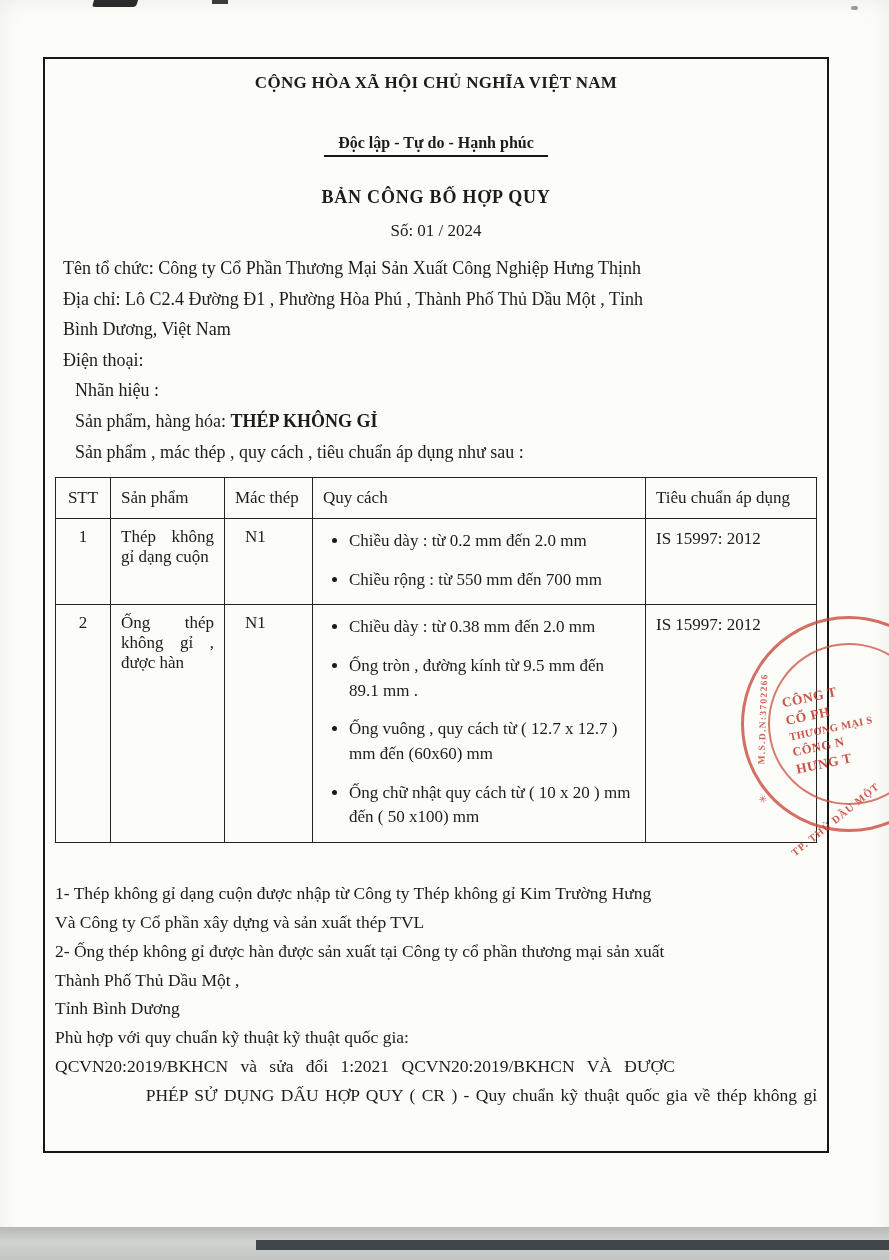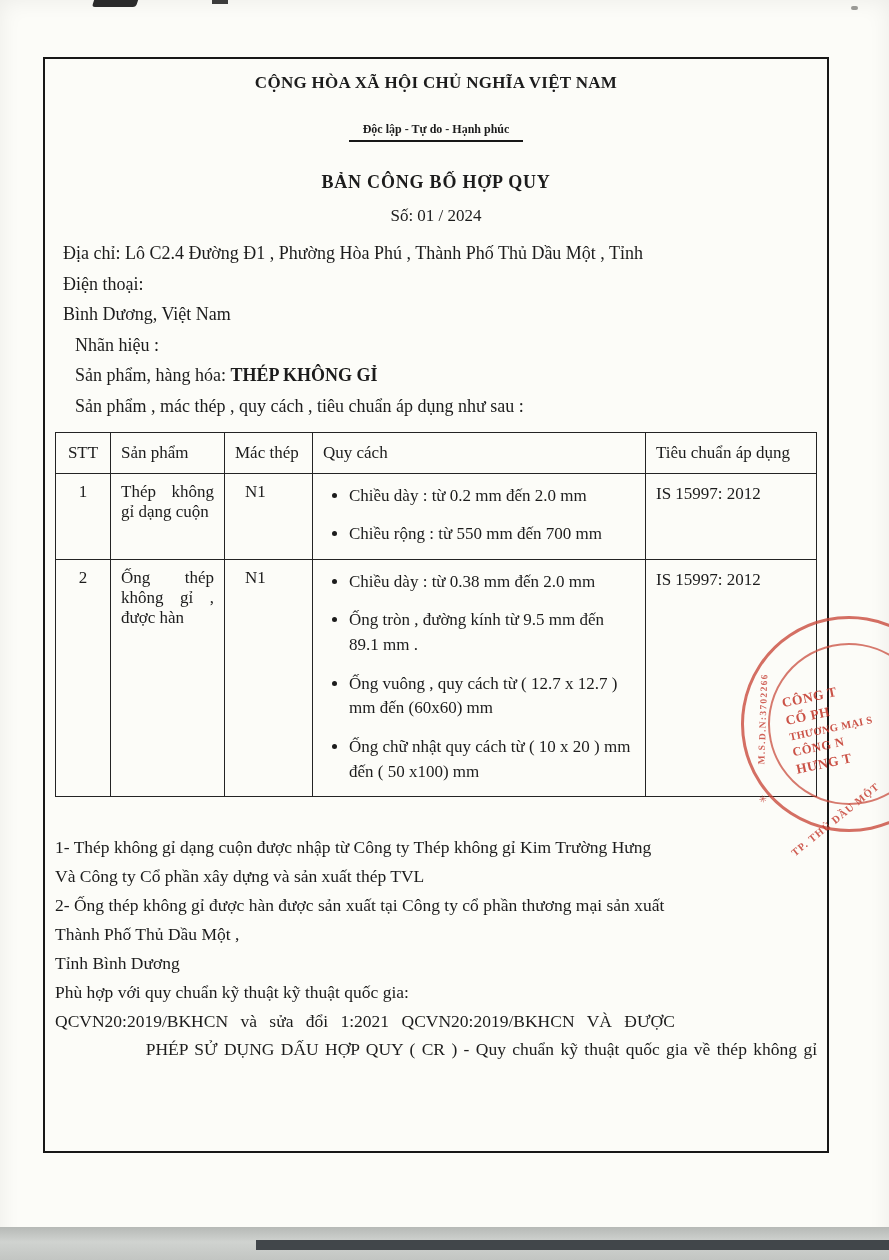--- a/index.html
+++ b/index.html
@@ -20,22 +20,22 @@
 
   .border-box {
     position:absolute; left:43px; top:57px; width:786px; height:1096px;
     border:2px solid #171717; box-sizing:border-box;
     padding:14px 10px 0 10px;
   }
 
   .doc-header { text-align:center; }
   .national { font-weight:bold; font-size:17px; letter-spacing:.3px; }
   .motto {
-    display:inline-block; font-weight:bold; font-size:12px;
-    margin-top:11px; padding:0 14px 3px 14px;
+    display:inline-block; font-weight:bold; font-size:16px;
+    margin-top:23px; padding:0 14px 3px 14px;
     border-bottom:2px solid #171717;
   }
 
   .title { text-align:center; font-weight:bold; font-size:18px; letter-spacing:.8px; margin:30px 0 0 0; }
   .doc-no { text-align:center; font-size:17px; margin-top:13px; }
 
   .info { font-size:18px; line-height:1.7; margin-top:12px; padding:0 8px; }
   .info p { margin:0; }
   .indent-sm { padding-left:12px; }
   .bold { font-weight:bold; }
@@ -108,23 +108,24 @@
 
     <div class="doc-header">
       <div class="national">CỘNG HÒA XÃ HỘI CHỦ NGHĨA VIỆT NAM</div><br>
       <span class="motto">Độc lập - Tự do - Hạnh phúc</span>
     </div>
 
     <div class="title">BẢN CÔNG BỐ HỢP QUY</div>
     <div class="doc-no">Số: 01 / 2024</div>
 
     <div class="info">
+      <p>Tên tổ chức: Công ty Cổ Phần Thương Mại Sản Xuất Công Nghiệp Hưng Thịnh</p>
       <p>Địa chỉ: Lô C2.4 Đường Đ1 , Phường Hòa Phú , Thành Phố Thủ Dầu Một , Tỉnh</p>
+      <p>Bình Dương, Việt Nam</p>
       <p>Điện thoại:</p>
-      <p>Bình Dương, Việt Nam</p>
       <p class="indent-sm">Nhãn hiệu :</p>
       <p class="indent-sm"><span>Sản phẩm, hàng hóa: </span><span class="bold">THÉP KHÔNG GỈ</span></p>
       <p class="indent-sm">Sản phẩm , mác thép , quy cách , tiêu chuẩn áp dụng như sau :</p>
     </div>
 
     <table class="spec-table">
       <colgroup>
         <col class="col-stt">
           <col class="col-prod">
           <col class="col-grade">

